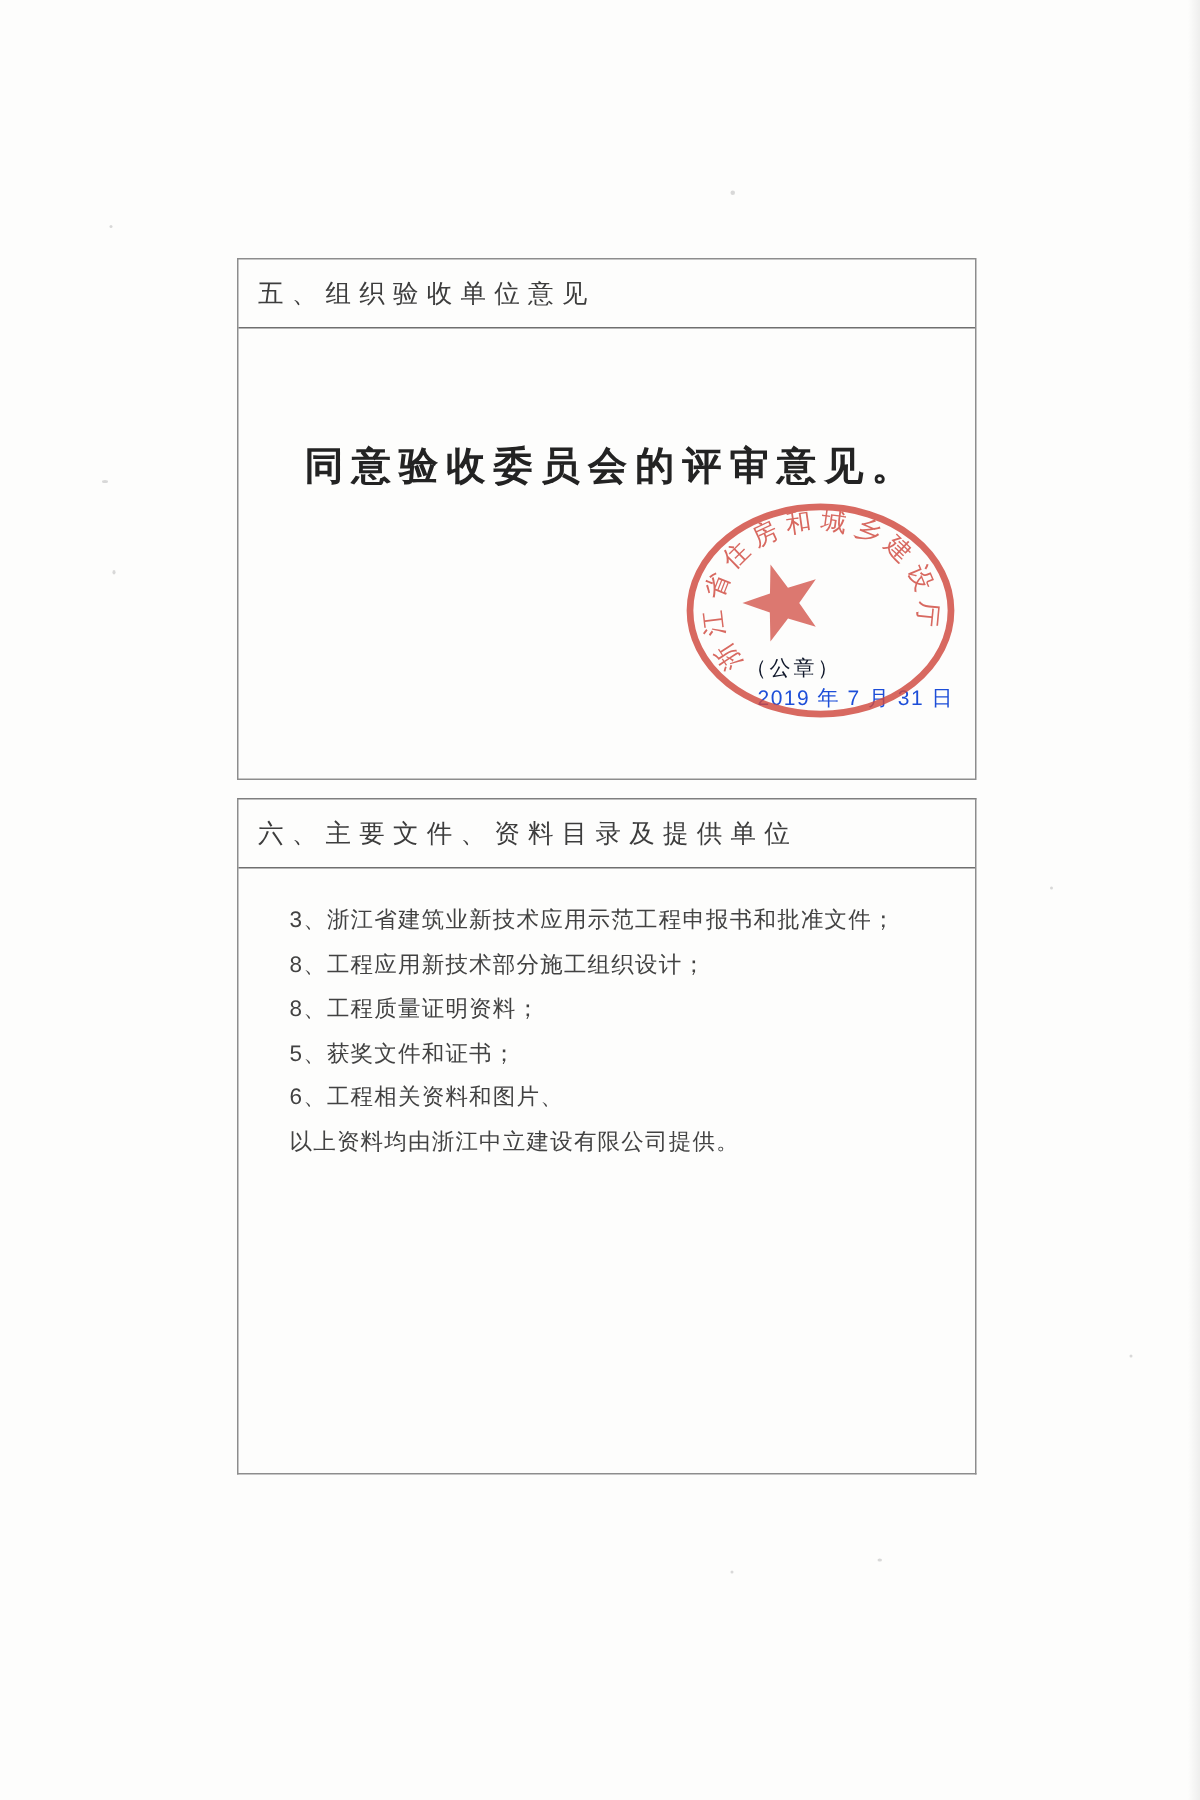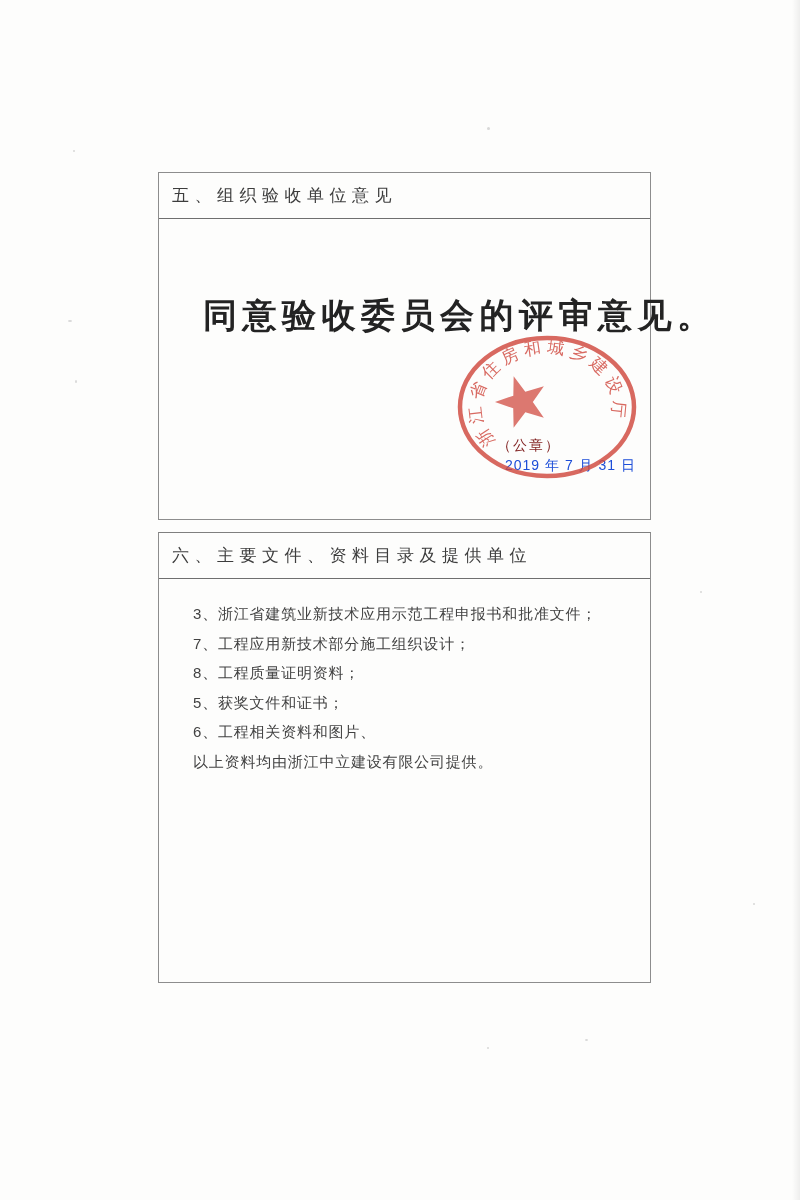--- a/index.html
+++ b/index.html
@@ -43,31 +43,31 @@
     font-size: 17px;
     letter-spacing: 5.5px;
     color: #3d3d3d;
   }
 
   .opinion {
     position: absolute;
     left: 44px; top: 120px;
     font-family: "Liberation Serif", serif;
     font-weight: bold;
-    font-size: 34px;
+    font-size: 26px;
     letter-spacing: 5.5px;
     color: #232323;
     white-space: nowrap;
   }
   .seal-label {
     position: absolute;
     left: 338px; top: 264px;
     font-size: 14px;
     letter-spacing: 2px;
-    color: #7f1d1d;
+    color: #0f172a;
   }
   .approval-date {
     position: absolute;
     left: 346px; top: 284px;
     font-size: 14px;
     letter-spacing: 1px;
     color: #1d4ed8;
     white-space: nowrap;
   }
 
@@ -128,21 +128,21 @@
       </text>
     </g>
   </svg>
 
   <div class="panel panel-6">
     <div class="panel-header">
       <span class="panel-title">六、主要文件、资料目录及提供单位</span>
     </div>
     <div class="doc-list">
       <div class="doc-line">3、浙江省建筑业新技术应用示范工程申报书和批准文件；</div>
-      <div class="doc-line">7、工程应用新技术部分施工组织设计；</div>
+      <div class="doc-line">8、工程应用新技术部分施工组织设计；</div>
       <div class="doc-line">8、工程质量证明资料；</div>
       <div class="doc-line">5、获奖文件和证书；</div>
       <div class="doc-line">6、工程相关资料和图片、</div>
       <div class="doc-line">以上资料均由浙江中立建设有限公司提供。</div>
     </div>
   </div>
 
 </div>
 
 </body></html>

